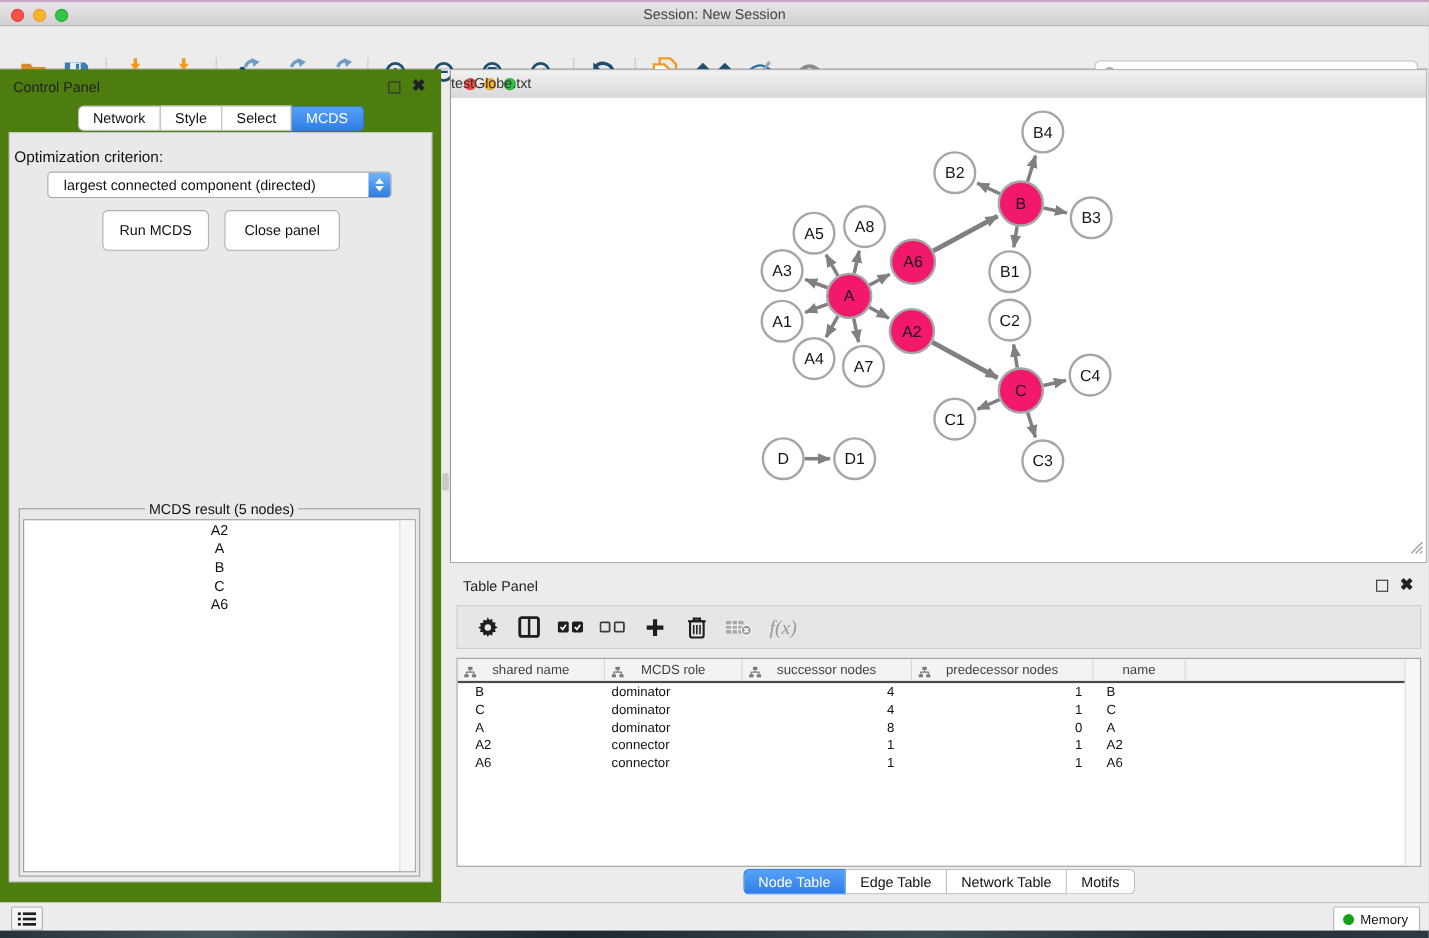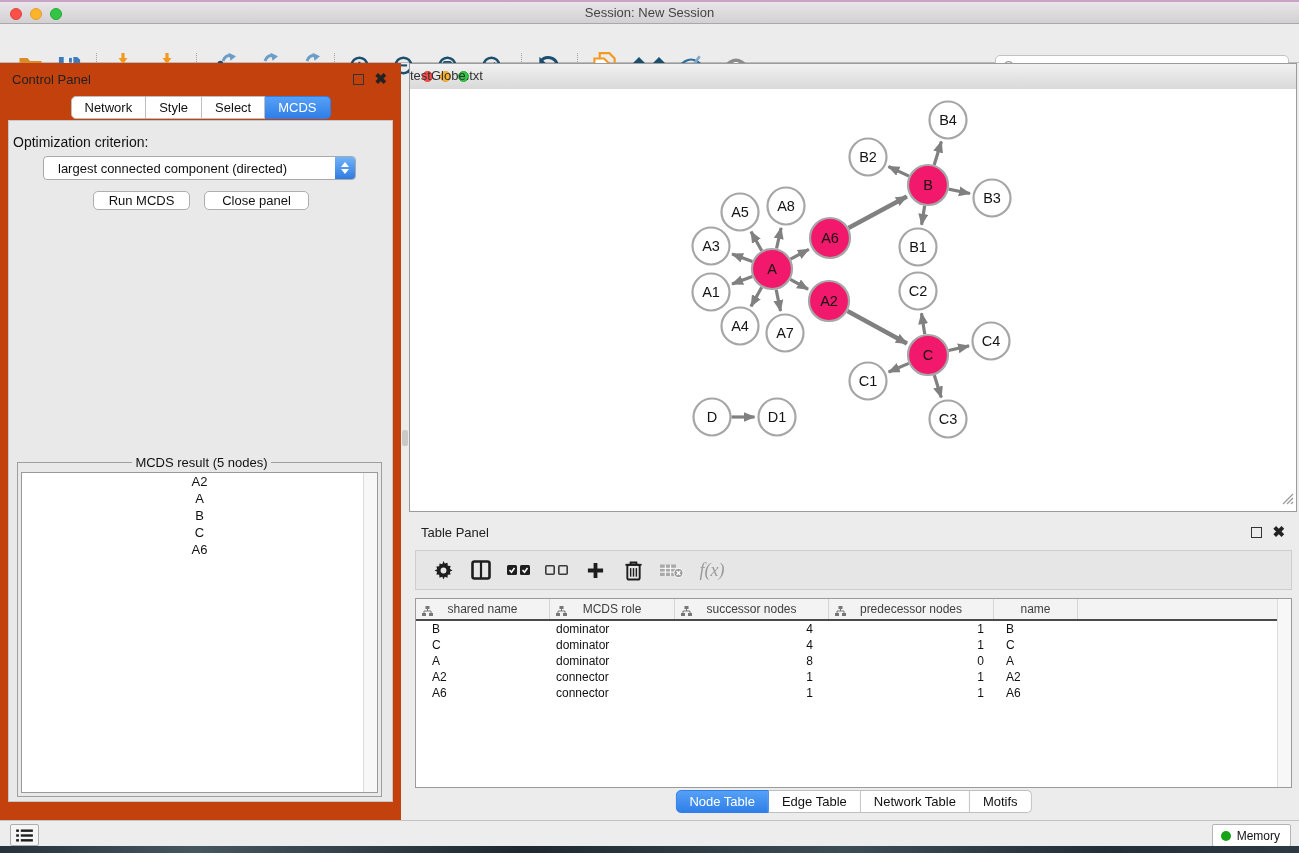--- a/index.html
+++ b/index.html
@@ -21,21 +21,21 @@
   .toolbar{position:absolute;left:0;top:24px;right:0;height:39px;
     background:#edecec;border-bottom:1px solid #bdbabd;box-sizing:border-box;}
   .tbtn{position:absolute;top:26px;width:34px;height:34px;display:flex;
     align-items:center;justify-content:center;cursor:default;}
   .tsep{position:absolute;top:29px;height:27px;width:0;border-left:1px dotted #a3a3a3;}
   .search{position:absolute;right:10px;top:31px;width:294px;height:23px;background:#fff;
     border:1px solid #c2c2c2;border-radius:5px;display:flex;align-items:center;box-sizing:border-box;}
   .search svg{margin:0 4px 0 7px;}
   .search input{border:none;outline:none;flex:1;font-size:13px;background:transparent;height:18px;}
   
-  .cpanel{position:absolute;left:0;top:63px;width:401px;bottom:33px;background:#c2410c;}
+  .cpanel{position:absolute;left:0;top:63px;width:401px;bottom:33px;background:#4d7c0f;}
   .panel-title{font-size:13px;color:#222;}
   .cp-title{position:absolute;left:12px;top:9px;}
   .float-btn{position:absolute;width:9px;height:9px;border:1.6px solid #333;background:transparent;}
   .close-btn{position:absolute;font-size:15px;font-weight:bold;color:#222;line-height:12px;}
   .segmembers{display:flex;}
   .seg{height:21px;line-height:21px;padding:0 13px;background:#fff;border:1px solid #bfbfbf;
     border-left:none;font-size:13px;color:#111;text-align:center;}
   .seg:first-child{border-left:1px solid #bfbfbf;border-radius:5px 0 0 5px;}
   .seg:last-child{border-radius:0 5px 5px 0;}
   .seg.active{background:linear-gradient(#56a0f6,#2f7fe8);border-color:#2f7fe8;color:#fff;}
@@ -46,21 +46,21 @@
   .dropdown{position:absolute;left:34px;top:35px;width:313px;height:24px;background:#fff;
     border:1px solid #a9a9a9;border-radius:4px;box-sizing:border-box;display:flex;align-items:center;}
   .dropdown .val{flex:1;font-size:13px;color:#111;padding-left:14px;white-space:nowrap;overflow:hidden;}
   .stepper{width:20px;height:22px;border-radius:0 3px 3px 0;
     background:linear-gradient(#71b3fa,#2f7be0);display:flex;flex-direction:column;
     align-items:center;justify-content:center;gap:2px;}
   .chev-up{width:0;height:0;border-left:4px solid transparent;border-right:4px solid transparent;
     border-bottom:5px solid #fff;}
   .chev-down{width:0;height:0;border-left:4px solid transparent;border-right:4px solid transparent;
     border-top:5px solid #fff;}
-  .btn{position:absolute;height:19px;background:#fff;border:1px solid #aeaeae;border-radius:5px;
+  .btn{position:absolute;height:37px;background:#fff;border:1px solid #aeaeae;border-radius:5px;
     font-size:13px;color:#111;display:flex;align-items:center;justify-content:center;box-sizing:border-box;}
   .mcds-box{position:absolute;left:8px;right:10px;top:334px;bottom:4px;
     border:1px solid #9f9f9f;margin:0;padding:0;text-align:center;}
   .mcds-box legend{font-size:13px;color:#111;padding:0 3px;margin-left:2px;}
   .mcds-list{position:absolute;left:3px;right:3px;top:2px;bottom:3px;background:#fff;
     border:1px solid #9a9a9a;overflow:hidden;}
   .mcds-scroll{position:absolute;right:0;top:0;bottom:0;width:13px;background:#f7f7f7;
     border-left:1px solid #dcdcdc;}
   .mcds-item{font-size:13px;color:#111;padding:1px 6px;line-height:15px;}
   

